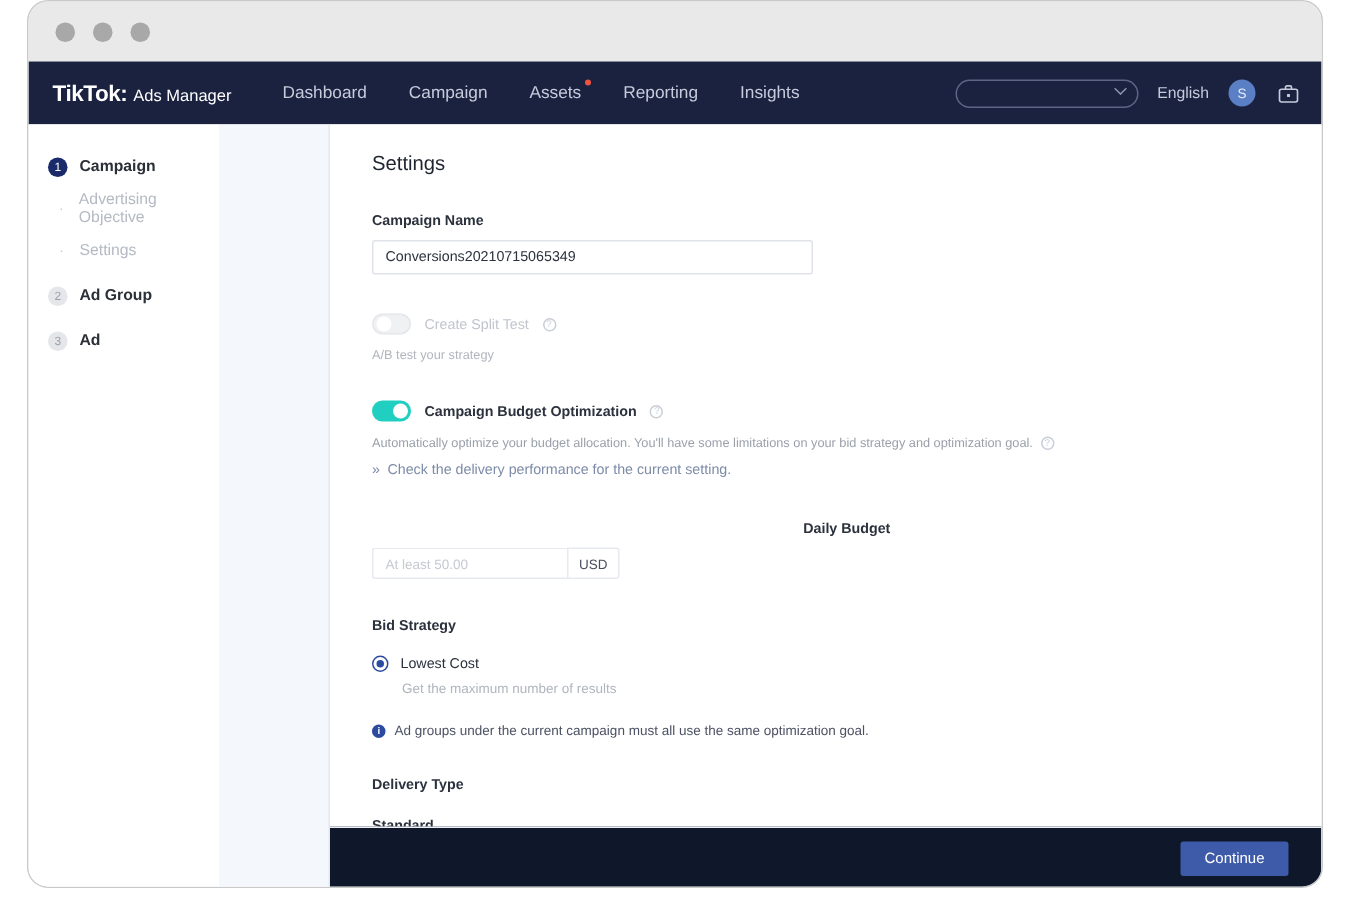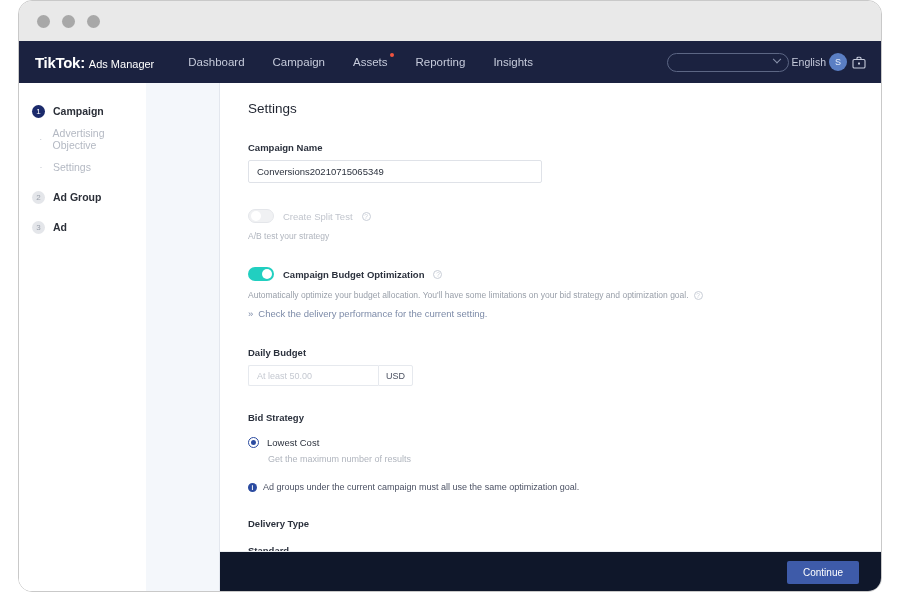--- a/index.html
+++ b/index.html
@@ -88,21 +88,21 @@
     width: 4px;
     height: 4px;
     border-radius: 50%;
     background: #f0533f;
   }
 
   #nav-right {
     margin-left: auto;
     display: flex;
     align-items: center;
-    gap: 3px;
+    gap: 13px;
   }
 
   #account-pill {
     width: 122px;
     height: 19px;
     border: 1px solid #5c6684;
     border-radius: 10px;
     display: flex;
     align-items: center;
     justify-content: flex-end;
@@ -505,21 +505,21 @@
       <div class="helper-dark">
         <span>Automatically optimize your budget allocation. You'll have some limitations on your bid strategy and optimization goal.</span>
         <span class="q-icon">?</span>
       </div>
       <div class="link-row">
         <span>»</span>
         <span>Check the delivery performance for the current setting.</span>
       </div>
 
       
-      <div class="field-label" style="margin-top:28px;">Daily Budget</div>
+      <div class="field-label" style="margin-top:28px;text-align:center;">Daily Budget</div>
       <div class="budget-wrap">
         <input id="budget-input" placeholder="At least 50.00" style="">
         <div id="currency-box">USD</div>
       </div>
 
       
       <div class="field-label" style="margin-top:26px;">Bid Strategy</div>
       <div class="radio-row mt14">
         <span class="radio">
           <span class="radio-inner"></span>

